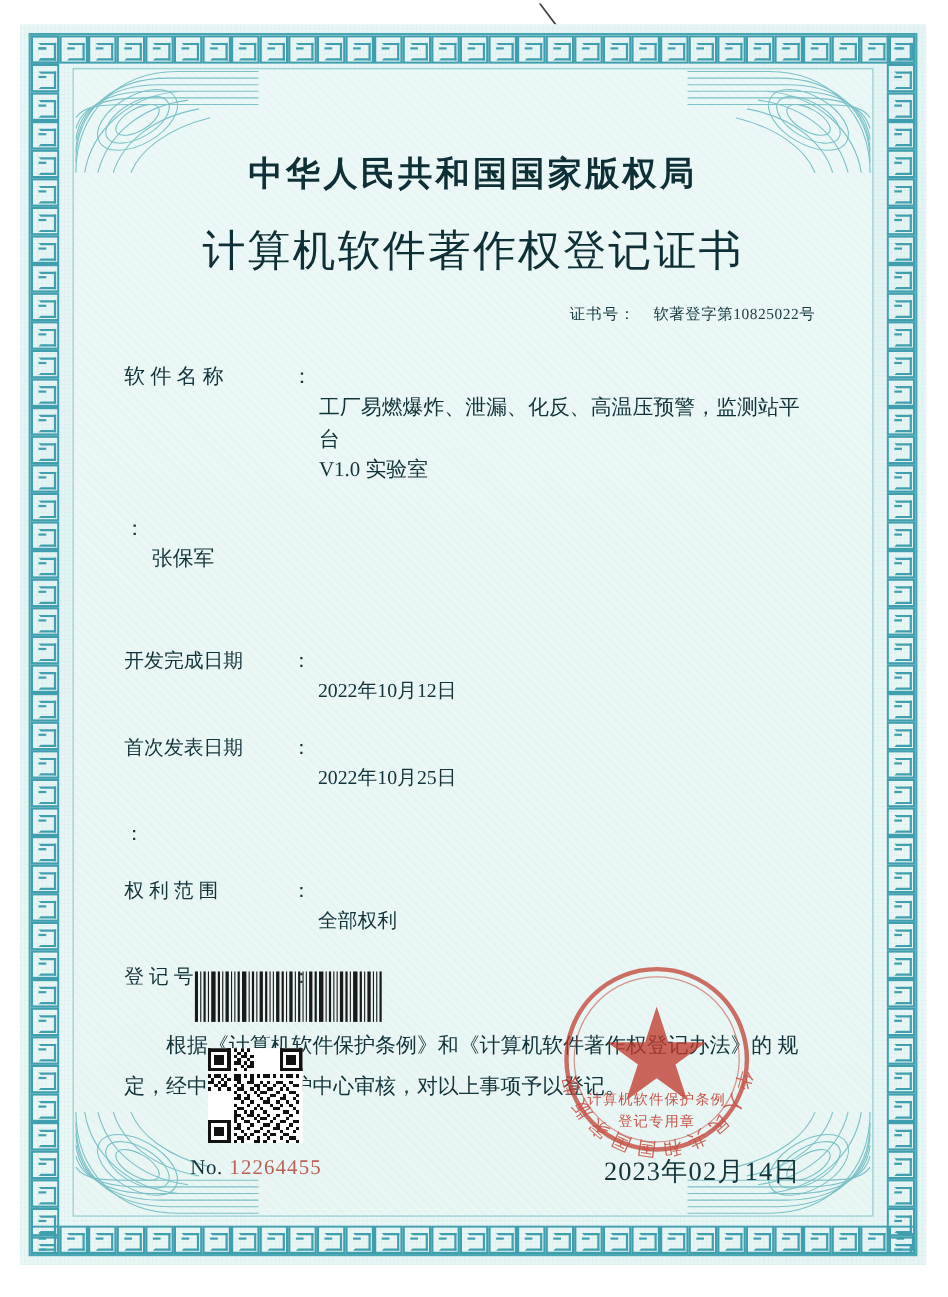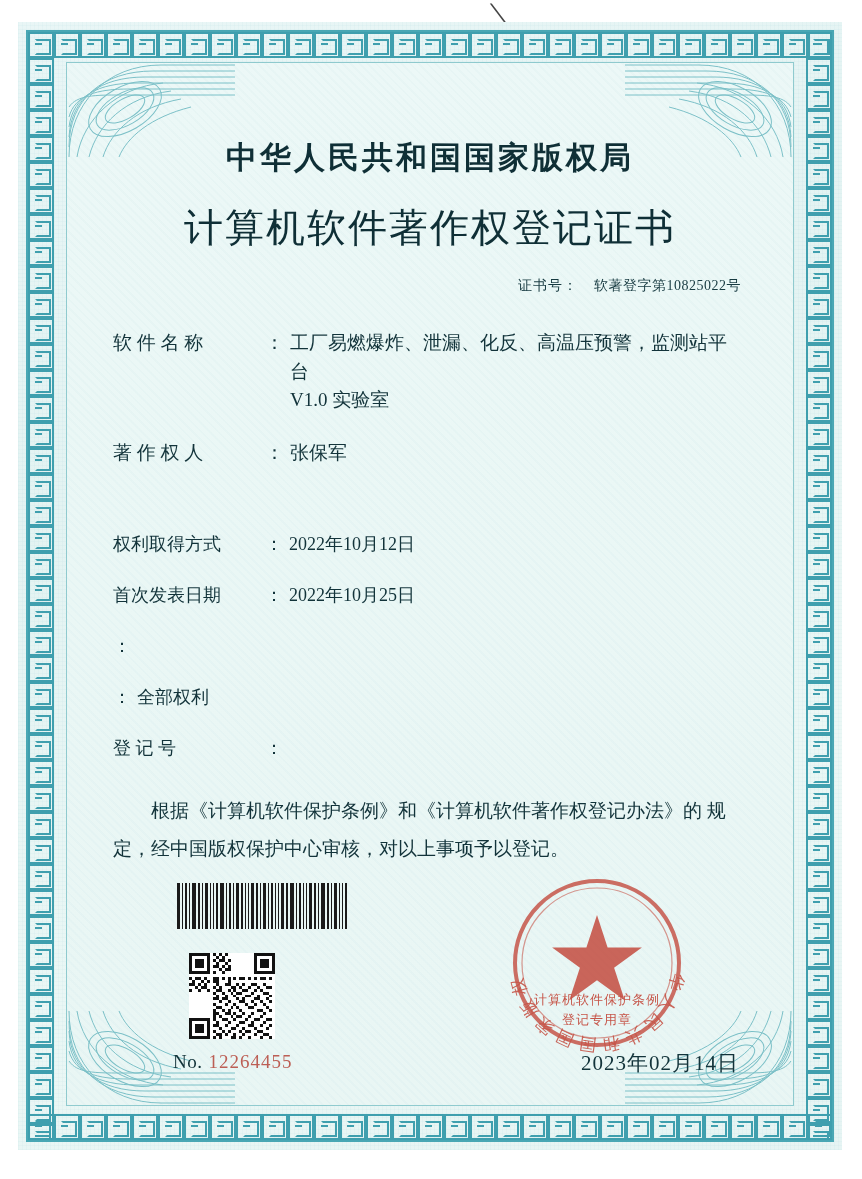--- a/index.html
+++ b/index.html
@@ -163,20 +163,21 @@
   }
   .field .k.spread::after { content: ""; }
   .field .colon {
     flex: 0 0 14px;
     text-align: left;
   }
   .field .v {
     flex: 1 1 auto;
     padding-left: 6px;
     color: #12333a;
+    margin-top: 28px;
   }
   .field .v .line2 { display: block; }
   .field.name { margin-top: 34px; }
   .gap-big { height: 40px; }
 
   .field.small { font-size: 18px; }
 
   .para {
     margin-top: 30px;
     font-size: 19px;
@@ -222,23 +223,23 @@
     letter-spacing: 0.5px;
   }
   .serial .num {
     color: #b23a2e;
     opacity: 0.8;
     margin-left: 6px;
     letter-spacing: 1px;
   }
   .issue-date {
     position: absolute;
-    right: 54px;
+    right: 65px;
     top: 986px;
-    font-size: 21px;
+    font-size: 24px;
     color: #12333a;
     letter-spacing: 1px;
   }
   
   .seal {
     position: absolute;
     right: 96px;
     top: 800px;
     width: 200px;
     height: 200px;
@@ -517,44 +518,44 @@
           <div class="k spread">软 件 名 称</div>
           <div class="colon">：</div>
           <div class="v">
             <span>工厂易燃爆炸、泄漏、化反、高温压预警，监测站平</span>
             <span class="line2">台</span>
             <span class="line2">V1.0 实验室</span>
           </div>
         </div>
 
         <div class="field">
-          <div class="k spread">著 作 权 人</div>
           <div class="colon">：</div>
           <div class="v">张保军</div>
         </div>
 
         <div class="gap-big"></div>
 
         <div class="field small">
-          <div class="k">权利取得方式</div>
+          <div class="k">开发完成日期</div>
           <div class="colon">：</div>
           <div class="v">2022年10月12日</div>
         </div>
 
         <div class="field small">
           <div class="k">首次发表日期</div>
           <div class="colon">：</div>
           <div class="v">2022年10月25日</div>
         </div>
 
         <div class="field small">
           <div class="colon">：</div>
         </div>
 
         <div class="field small">
+          <div class="k spread">权 利 范 围</div>
           <div class="colon">：</div>
           <div class="v">全部权利</div>
         </div>
 
         <div class="field small">
           <div class="k spread">登 记 号</div>
           <div class="colon">：</div>
         </div>
 
         <div class="para">

